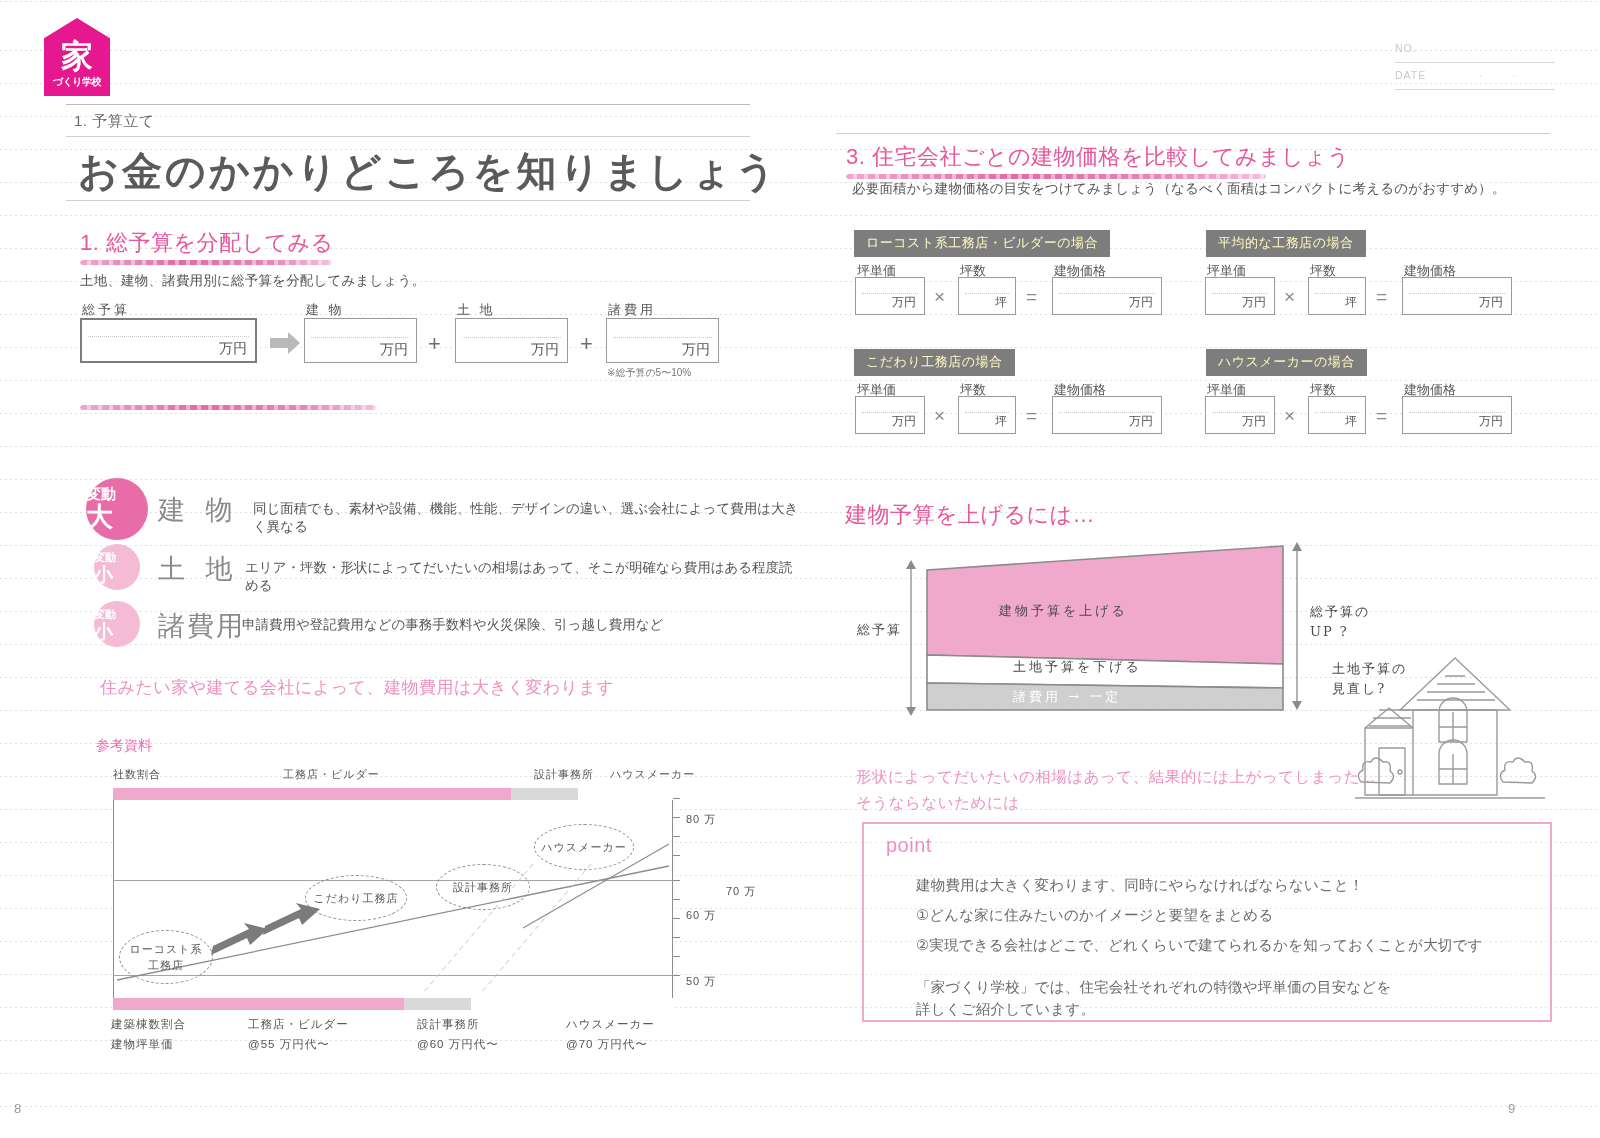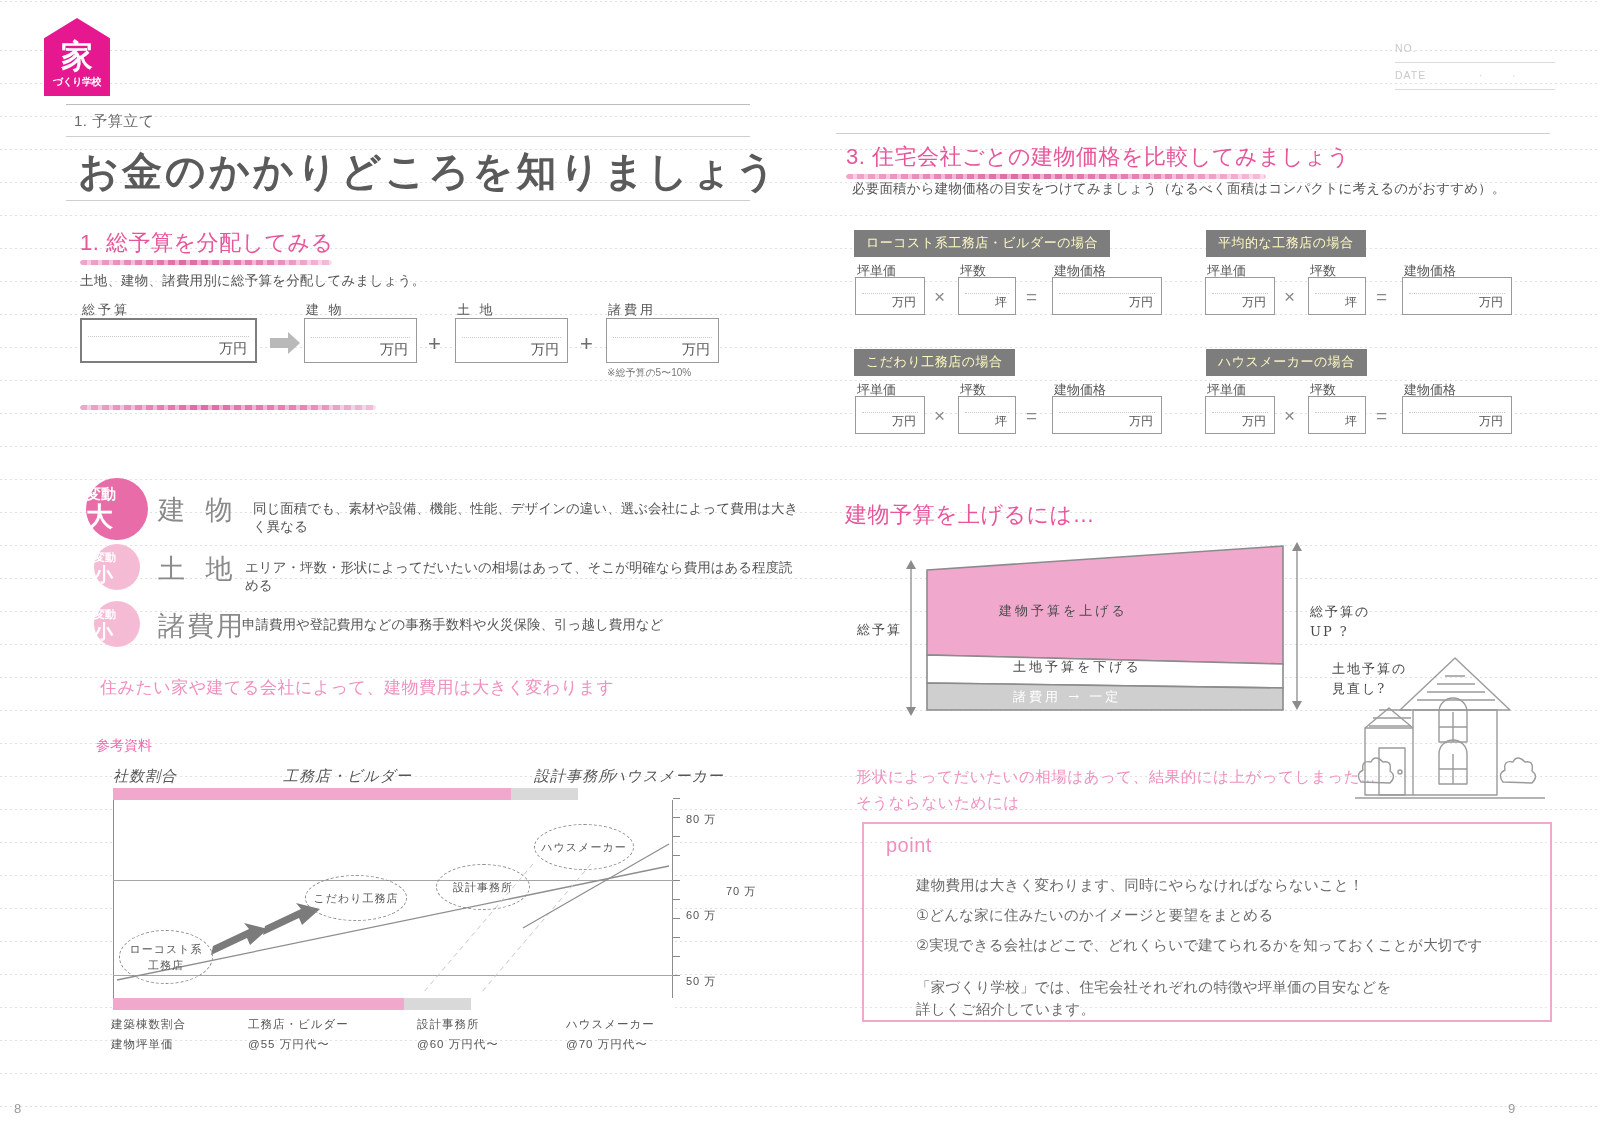--- a/index.html
+++ b/index.html
@@ -85,21 +85,21 @@
   .refhead { position:absolute; font-size:14px; color:#ee6aae; }
 
   
   .chart { position:absolute; left:113px; top:788px; width:560px; height:222px; }
   .chart-frame { position:absolute; inset:0; border:1.5px solid #8c8c8c; background:#fff; }
   .cap-top { position:absolute; left:0; top:0; height:12px; }
   .cap-bot { position:absolute; left:0; bottom:0; height:12px; }
   .seg-pink { background:#f0a9cd; }
   .seg-gray { background:#d9d9d9; }
   .seg-white { background:#fff; }
-  .axis-lbl { position:absolute; font-size:15px; color:#555; letter-spacing:1px;font-style:italic; }
+  .axis-lbl { position:absolute; font-size:11px; color:#555; letter-spacing:1px; }
   .hline { position:absolute; left:0; right:0; height:1px; background:#9a9a9a; }
   .bubble {
     position:absolute; border:1.4px dashed #8d8d8d; border-radius:50%;
     display:flex; align-items:center; justify-content:center; text-align:center;
     font-size:11px; color:#555; letter-spacing:1px; line-height:1.5;
   }
   .tick { position:absolute; right:-7px; width:7px; height:1px; background:#888; }
   .ytext { position:absolute; font-size:11px; color:#555; letter-spacing:1px; }
   .belowlbl { position:absolute; font-size:11.5px; color:#555; letter-spacing:1px; }
 

